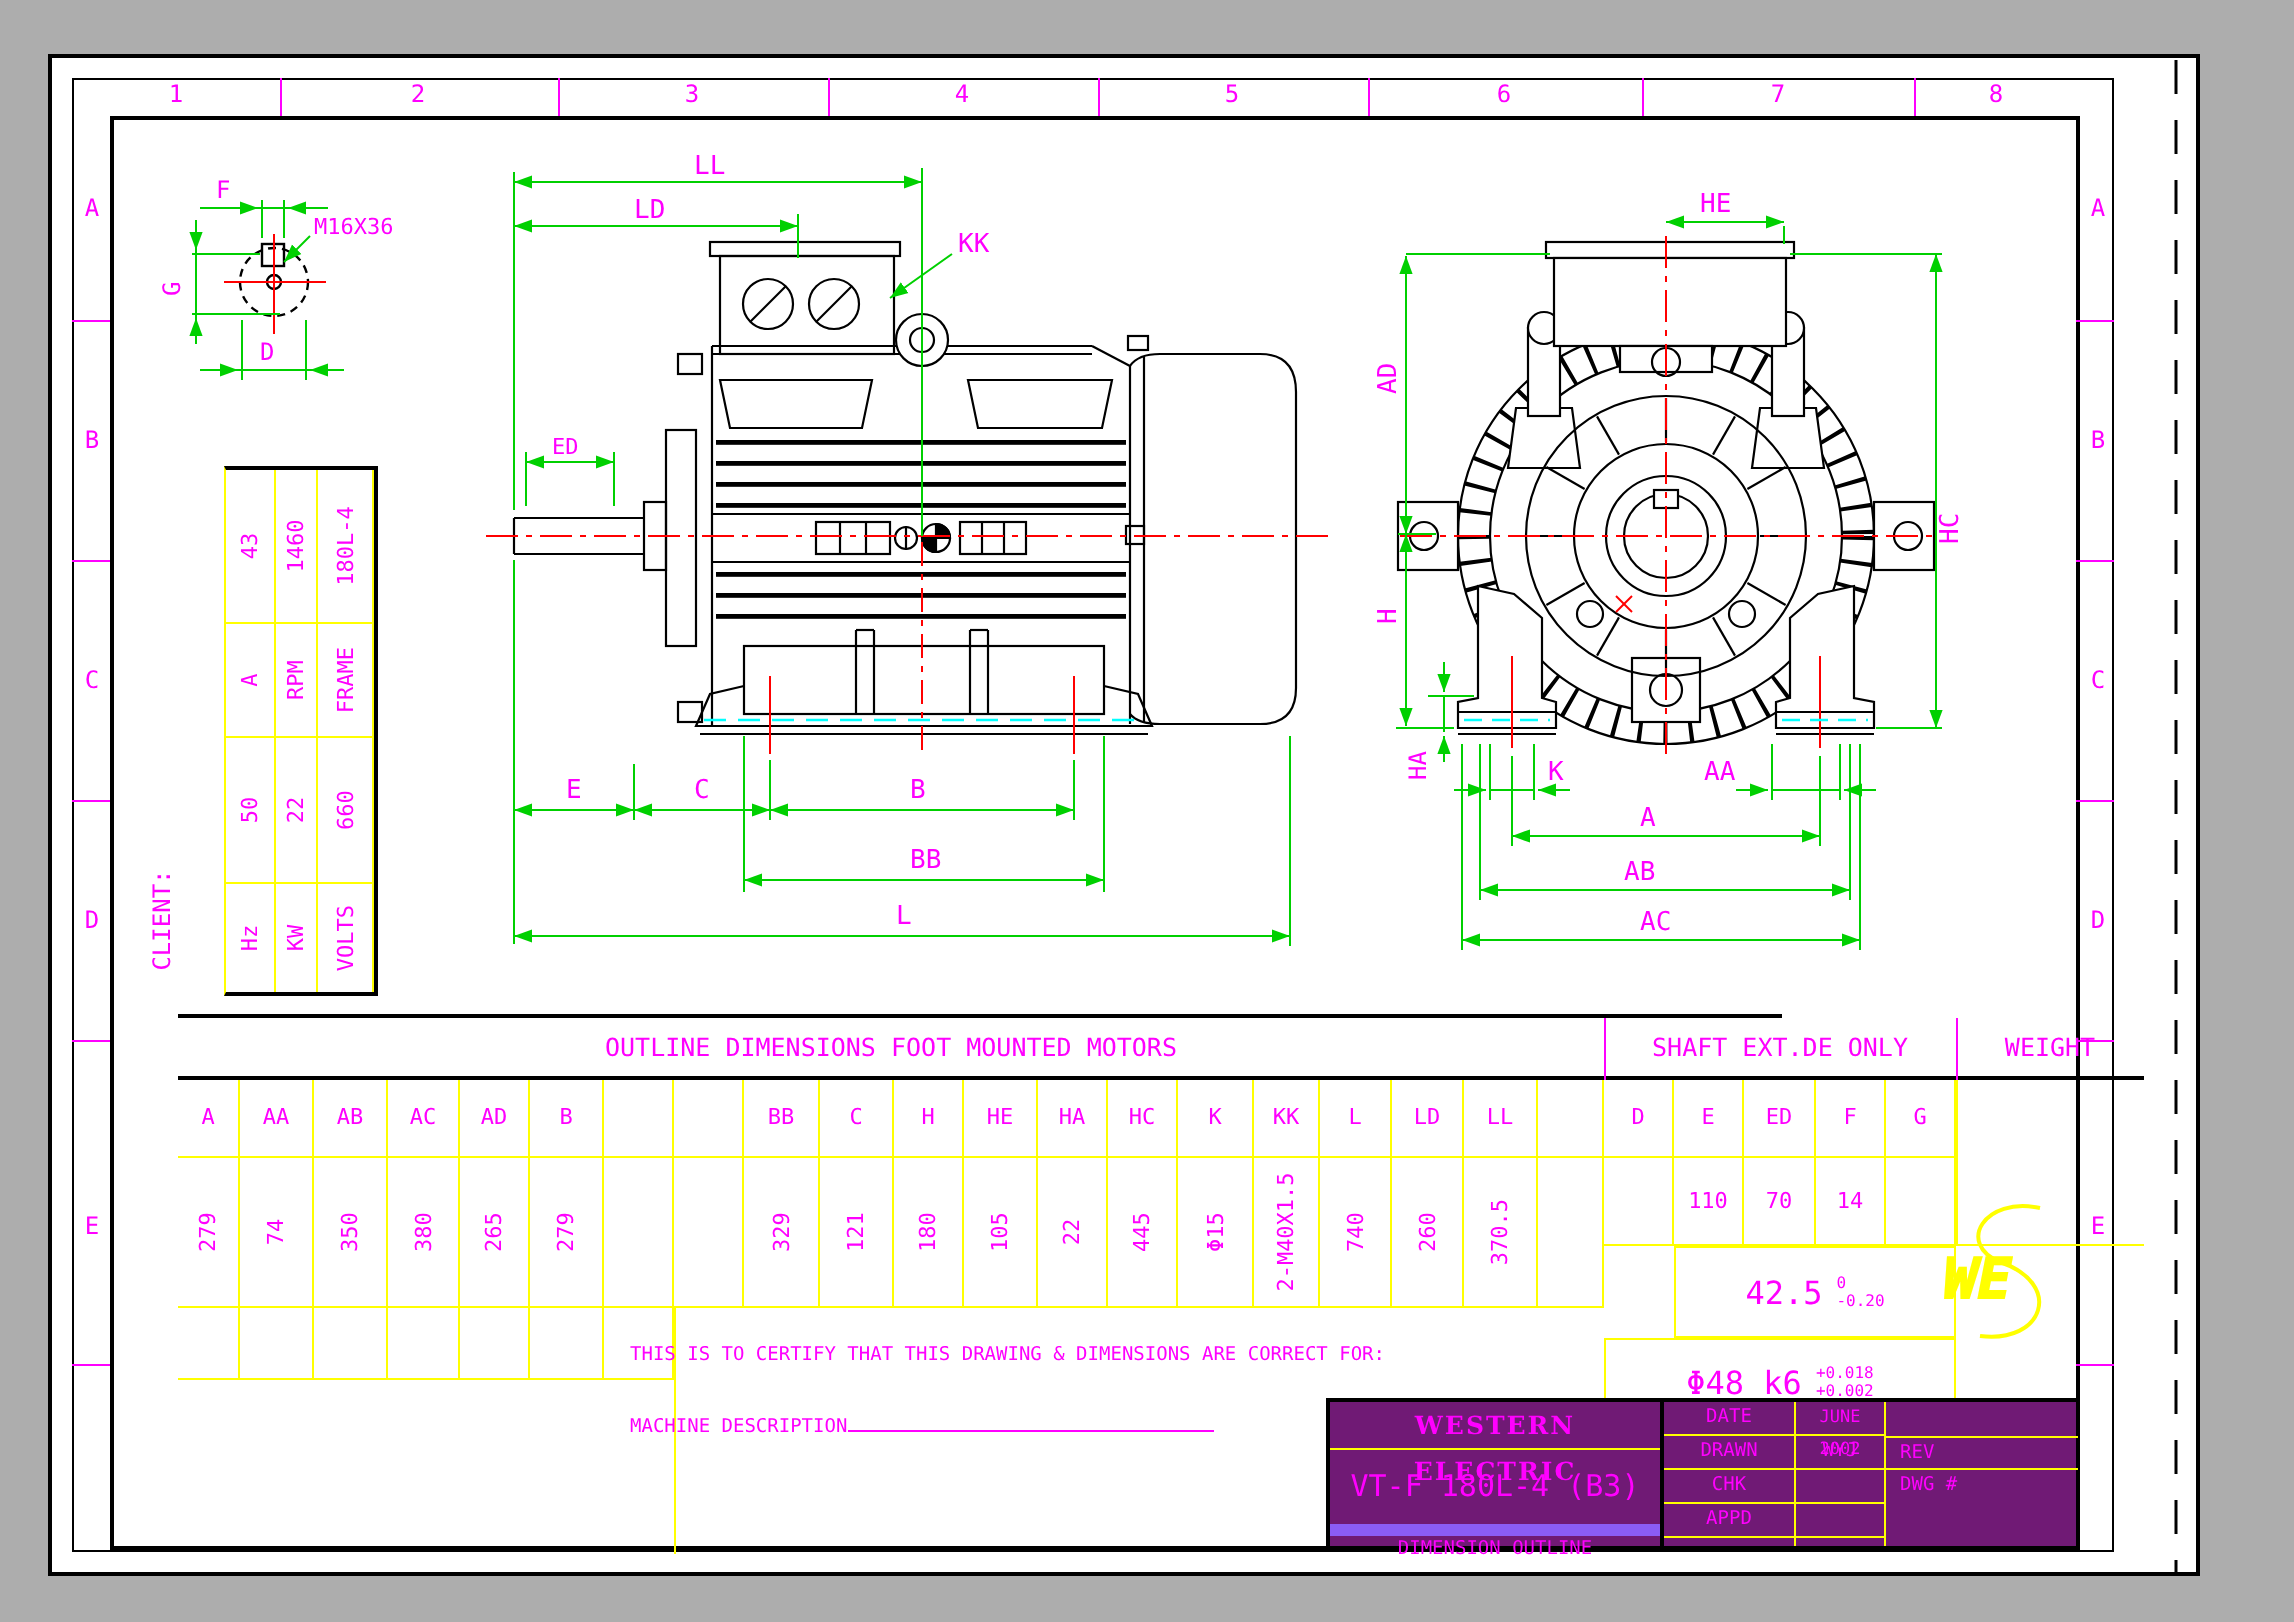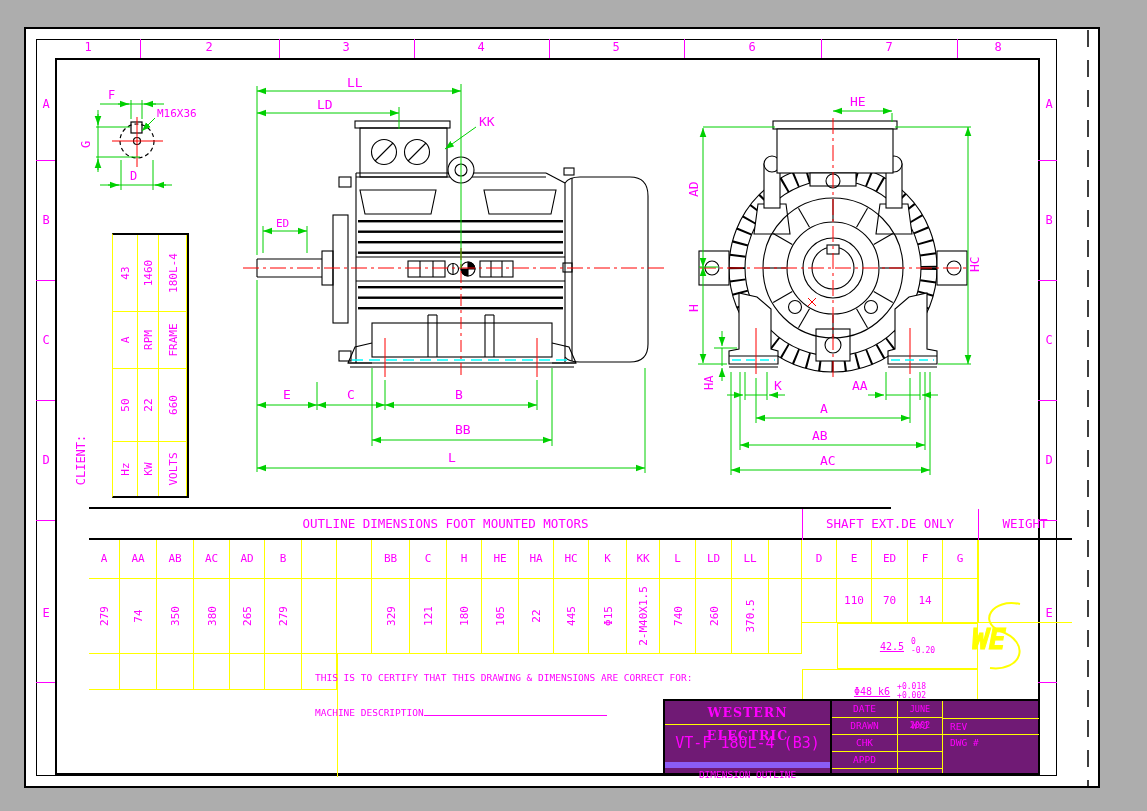--- a/index.html
+++ b/index.html
@@ -24,21 +24,21 @@
   .hcell{border-right:1px solid #ff0;border-bottom:1px solid #ff0;text-align:center;
          line-height:38px;font-size:11px;color:#f0f;box-sizing:border-box;}
   .vrow{left:0;top:70px;width:713px;height:75px;display:flex;border-bottom:1px solid #ff0;}
   .vcell{position:relative;border-right:1px solid #ff0;box-sizing:border-box;}
   .xrow{left:0;top:145px;width:248px;height:36px;display:flex;border-bottom:1px solid #ff0;}
   .xcell{border-right:1px solid #ff0;box-sizing:border-box;}
   .shcell{position:absolute;border-right:1px solid #ff0;border-bottom:1px solid #ff0;
           text-align:center;font-size:11px;color:#f0f;box-sizing:border-box;}
   .tolbox{position:absolute;border:1px solid #ff0;display:flex;align-items:center;
           justify-content:center;color:#f0f;box-sizing:border-box;}
-  .tolmain{font-size:10px;text-decoration:underline;}
+  .tolmain{font-size:16px;}
   .tolstack{font-size:8px;line-height:9px;margin-left:7px;text-align:left;}
   
   .ct{left:112px;top:233px;width:77px;height:265px;border:2px solid #000;border-left:1px solid #ff0;}
   .ctc{position:absolute;border-right:1px solid #ff0;border-bottom:1px solid #ff0;box-sizing:border-box;}
   
   .cert{font-size:9.5px;color:#f0f;white-space:nowrap;text-align:right;}
   .fl{display:inline-block;border-bottom:1px solid #f0f;height:9px;vertical-align:baseline;}
   
   .tb{left:663px;top:699px;width:377px;height:76px;border:2px solid #000;background:#701a75;}
   .tb-left{left:0;top:0;width:167px;height:72px;border-right:2px solid #000;}

